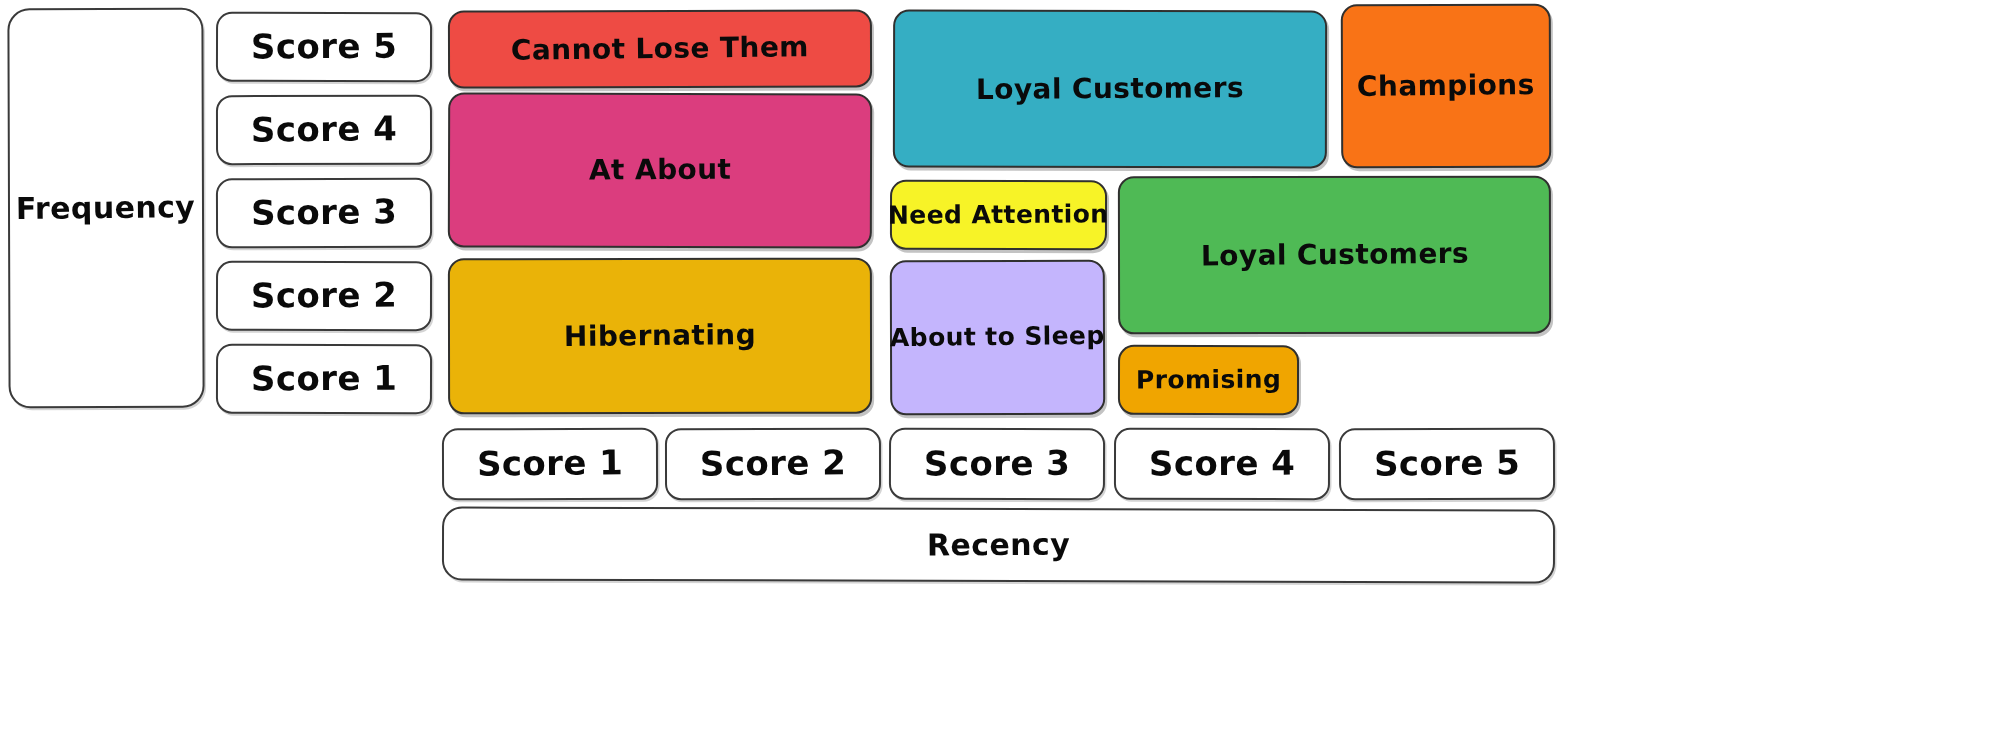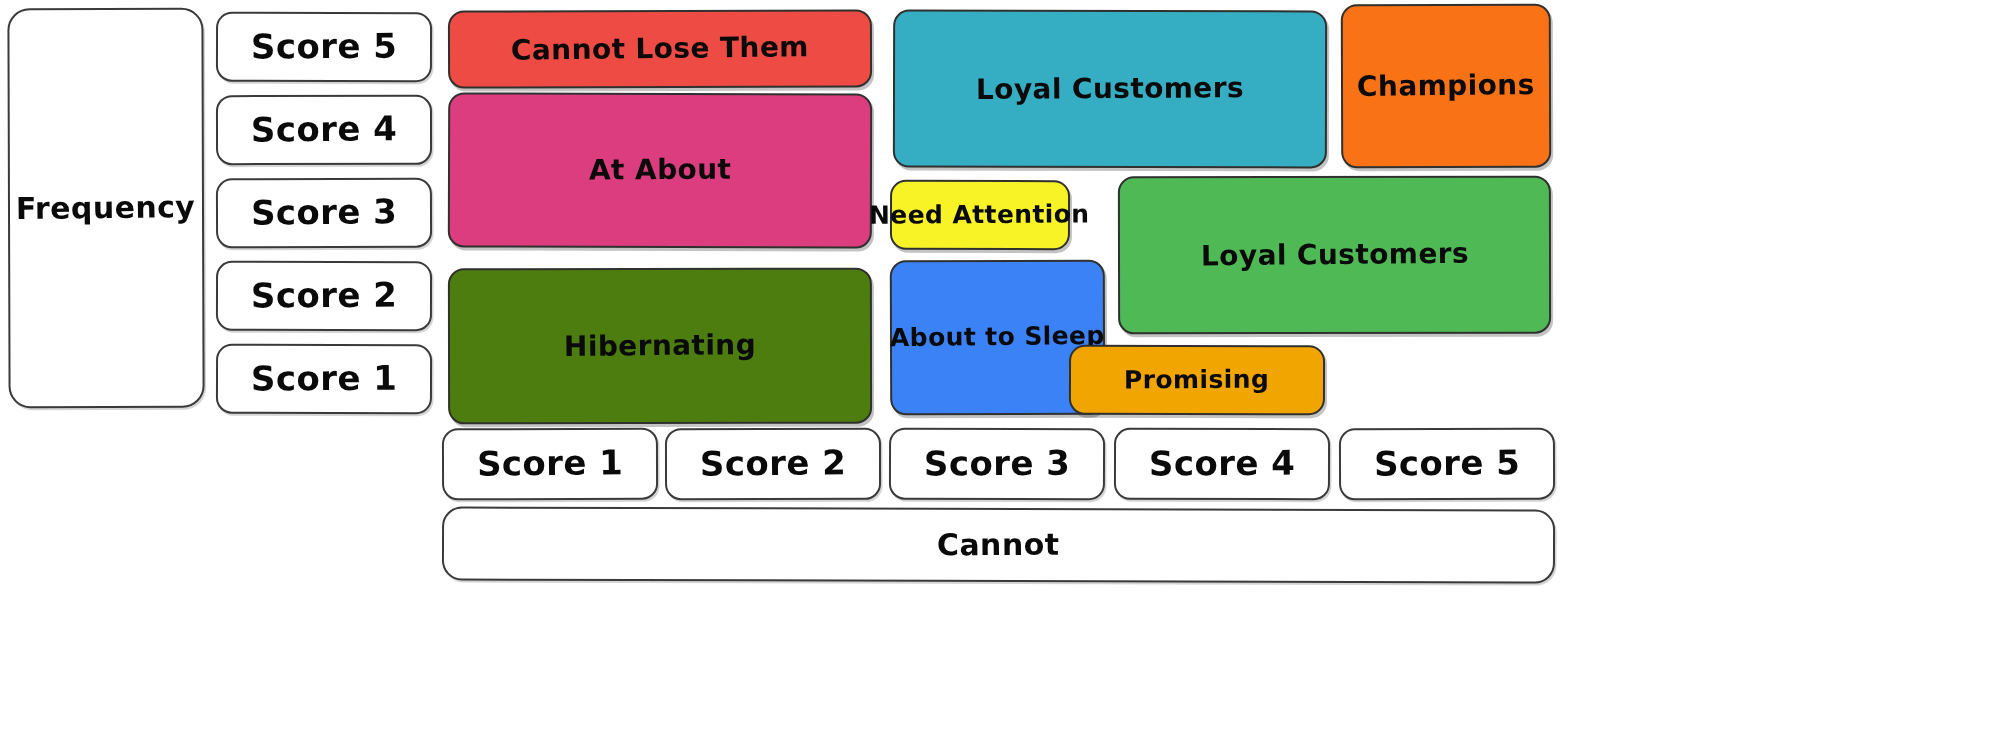--- a/index.html
+++ b/index.html
@@ -85,45 +85,45 @@
   </div>
 
   <div class="box seg-label r1" style="left:448px; top:10px; width:424px; height:78px; background:#EE4B44;">
     <span class="lbl">Cannot Lose Them</span>
   </div>
 
   <div class="box seg-label r2" style="left:448px; top:93px; width:424px; height:155px; background:#DB3D7E;">
     <span class="lbl">At About</span>
   </div>
 
-  <div class="box seg-label r3" style="left:448px; top:268px; width:424px; height:156px; background:#4d7c0f;">
+  <div class="box seg-label r3" style="left:448px; top:258px; width:424px; height:156px; background:#eab308;">
     <span class="lbl">Hibernating</span>
   </div>
 
   <div class="box seg-label r4" style="left:893px; top:10px; width:434px; height:158px; background:#35AEC3;">
     <span class="lbl">Loyal Customers</span>
   </div>
 
   <div class="box seg-label r1" style="left:1341px; top:4px; width:210px; height:164px; background:#f97316;">
     <span class="lbl">Champions</span>
   </div>
 
-  <div class="box seg-label-sm r2" style="left:890px; top:180px; width:180px; height:70px; background:#F7F327;padding-left:9px;">
+  <div class="box seg-label-sm r2" style="left:890px; top:180px; width:217px; height:70px; background:#F7F327;padding-left:9px;">
     <span class="lbl">Need Attention</span>
   </div>
 
   <div class="box seg-label r3" style="left:1118px; top:176px; width:433px; height:158px; background:#4FBA55;">
     <span class="lbl">Loyal Customers</span>
   </div>
 
-  <div class="box seg-label-sm r1" style="left:890px; top:260px; width:215px; height:155px; background:#3b82f6;">
+  <div class="box seg-label-sm r1" style="left:890px; top:260px; width:215px; height:155px; background:#c4b5fd;">
     <span class="lbl">About to Sleep</span>
   </div>
 
-  <div class="box seg-label-sm r4" style="left:1069px; top:345px; width:256px; height:70px; background:#F0A500;">
+  <div class="box seg-label-sm r4" style="left:1118px; top:345px; width:181px; height:70px; background:#F0A500;">
     <span class="lbl">Promising</span>
   </div>
 
 
   <div class="box axis-box score-label r1" style="left:442px; top:428px; width:216px; height:72px;">
     <span class="lbl">Score 1</span>
   </div>
   <div class="box axis-box score-label r3" style="left:665px; top:428px; width:216px; height:72px;">
     <span class="lbl">Score 2</span>
   </div>
@@ -131,16 +131,16 @@
     <span class="lbl">Score 3</span>
   </div>
   <div class="box axis-box score-label r4" style="left:1114px; top:428px; width:216px; height:72px;">
     <span class="lbl">Score 4</span>
   </div>
   <div class="box axis-box score-label r1" style="left:1339px; top:428px; width:216px; height:72px;">
     <span class="lbl">Score 5</span>
   </div>
 
   <div class="box axis-box axis-title r2" style="left:442px; top:508px; width:1113px; height:74px; border-radius:20px;">
-    <span class="lbl">Cannot</span>
+    <span class="lbl">Recency</span>
   </div>
 
 </div>
 
 </body></html>

